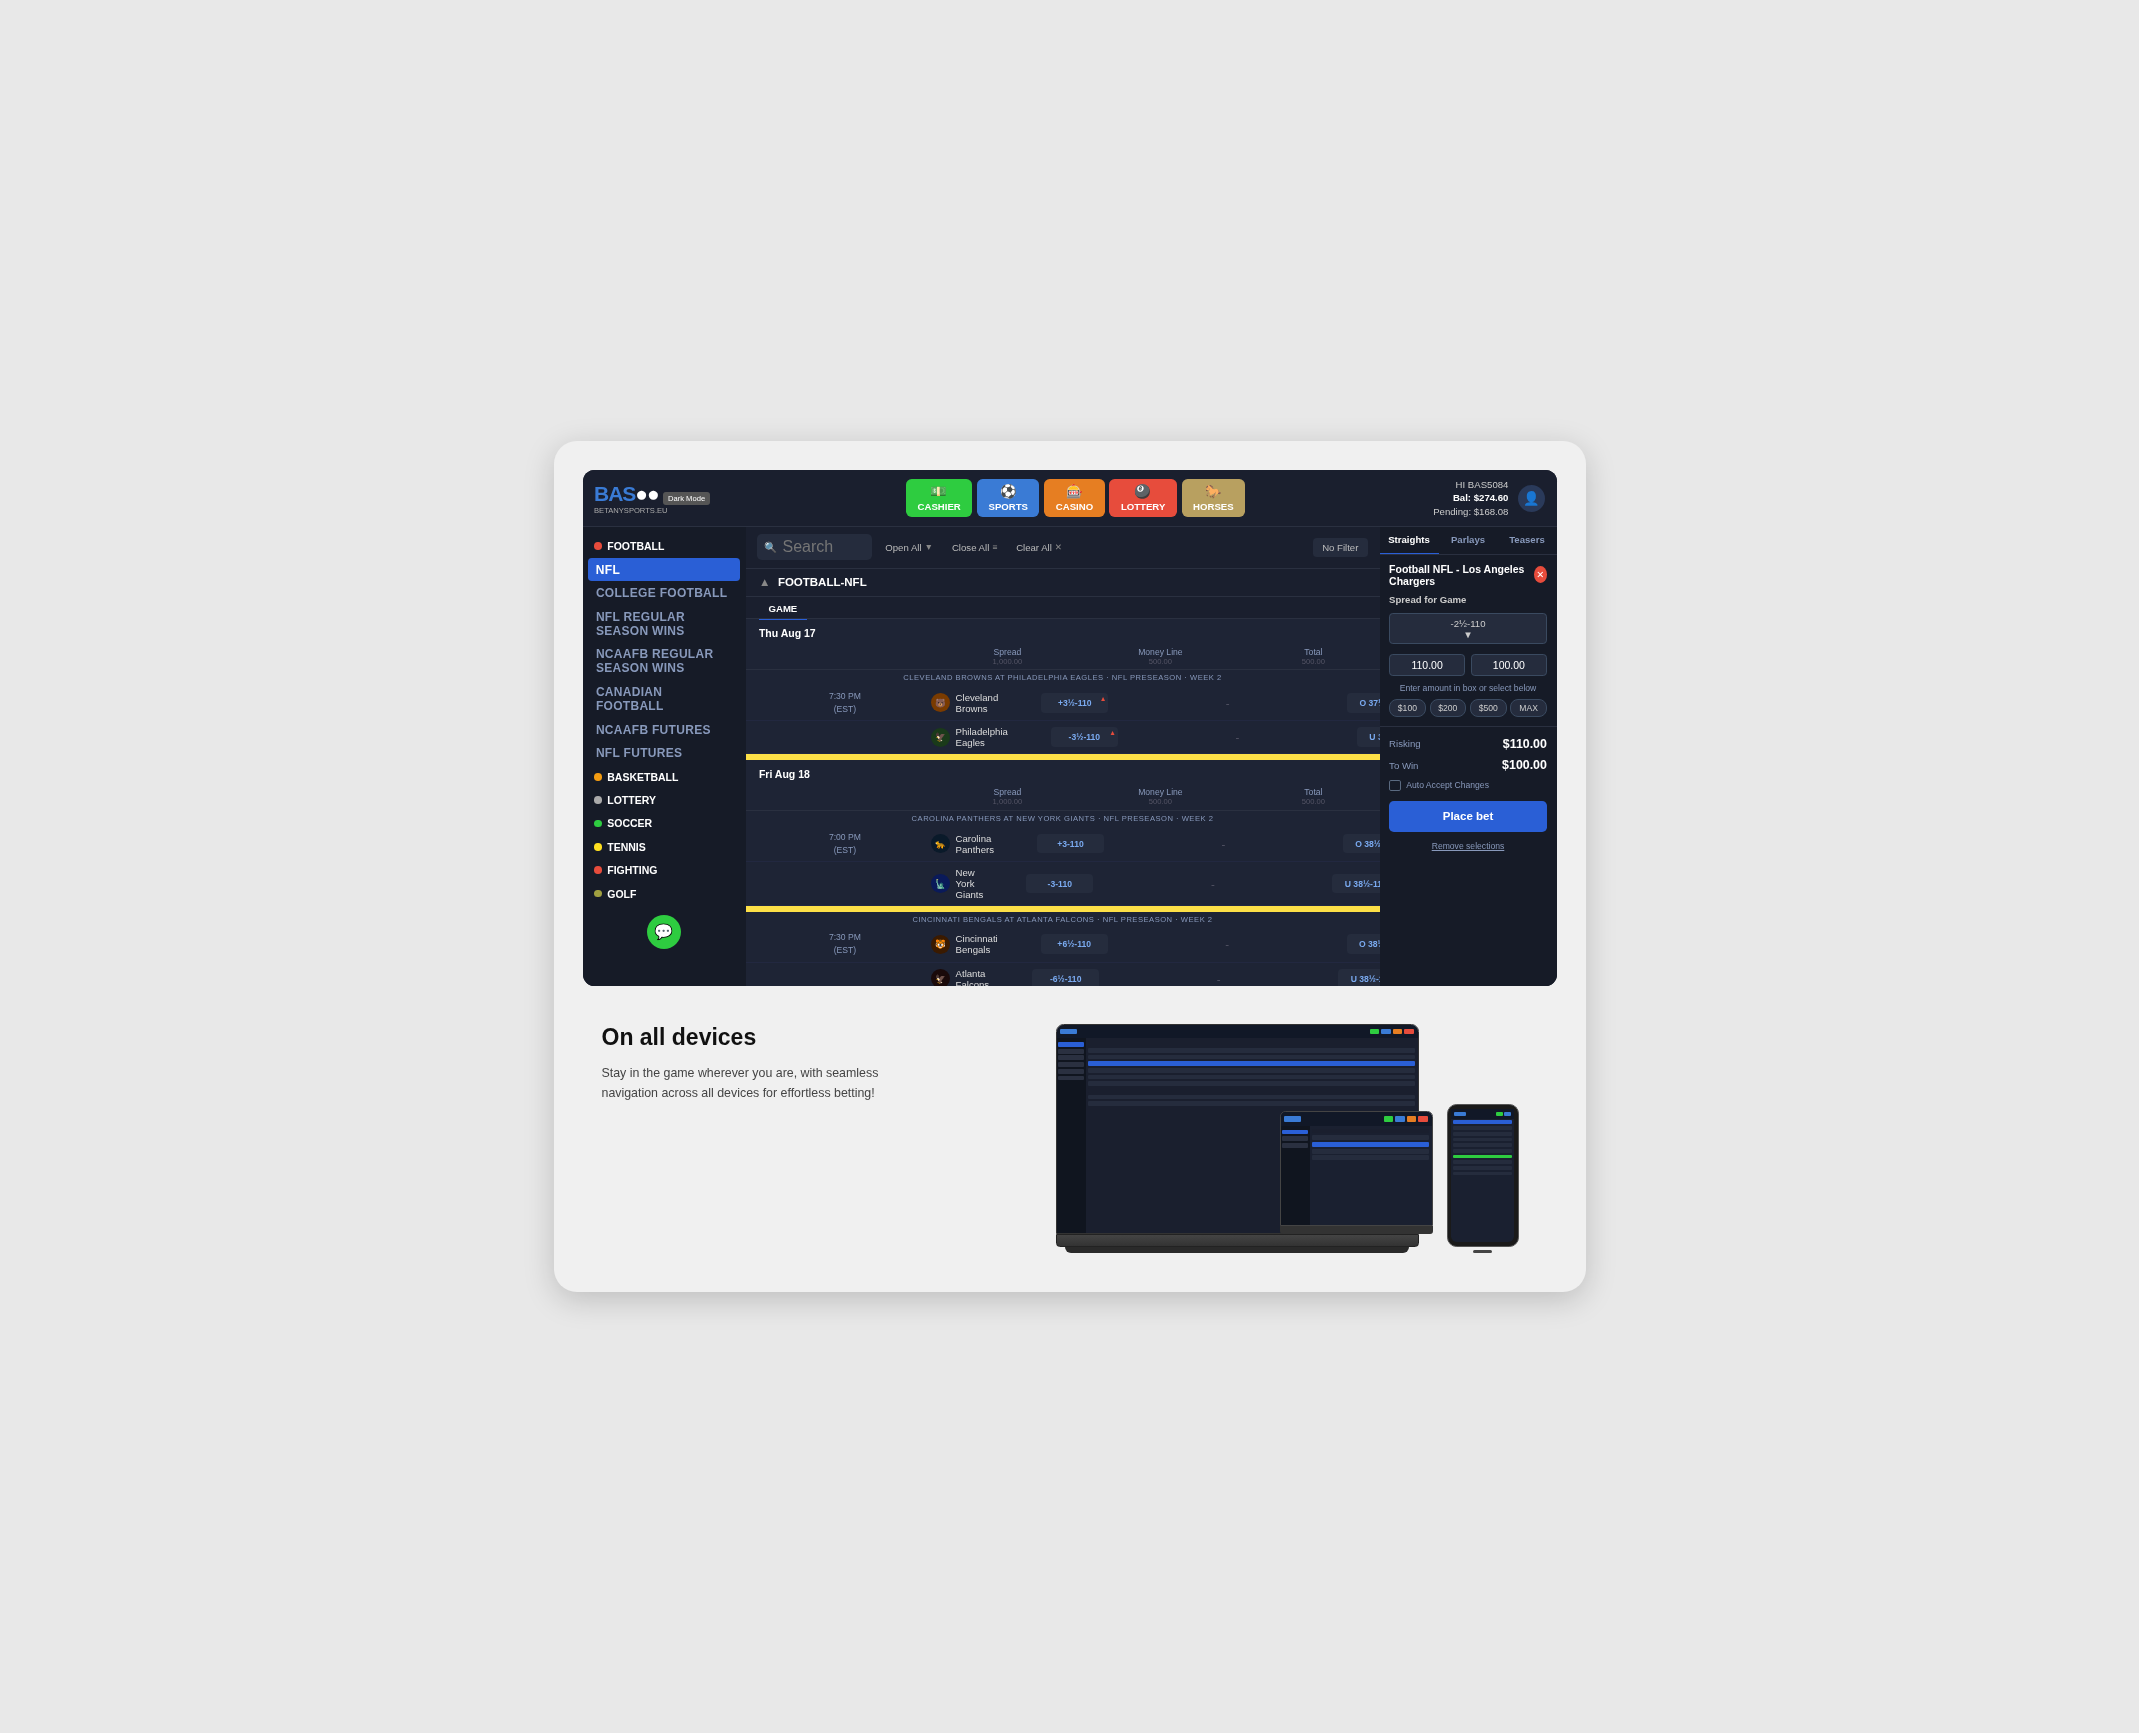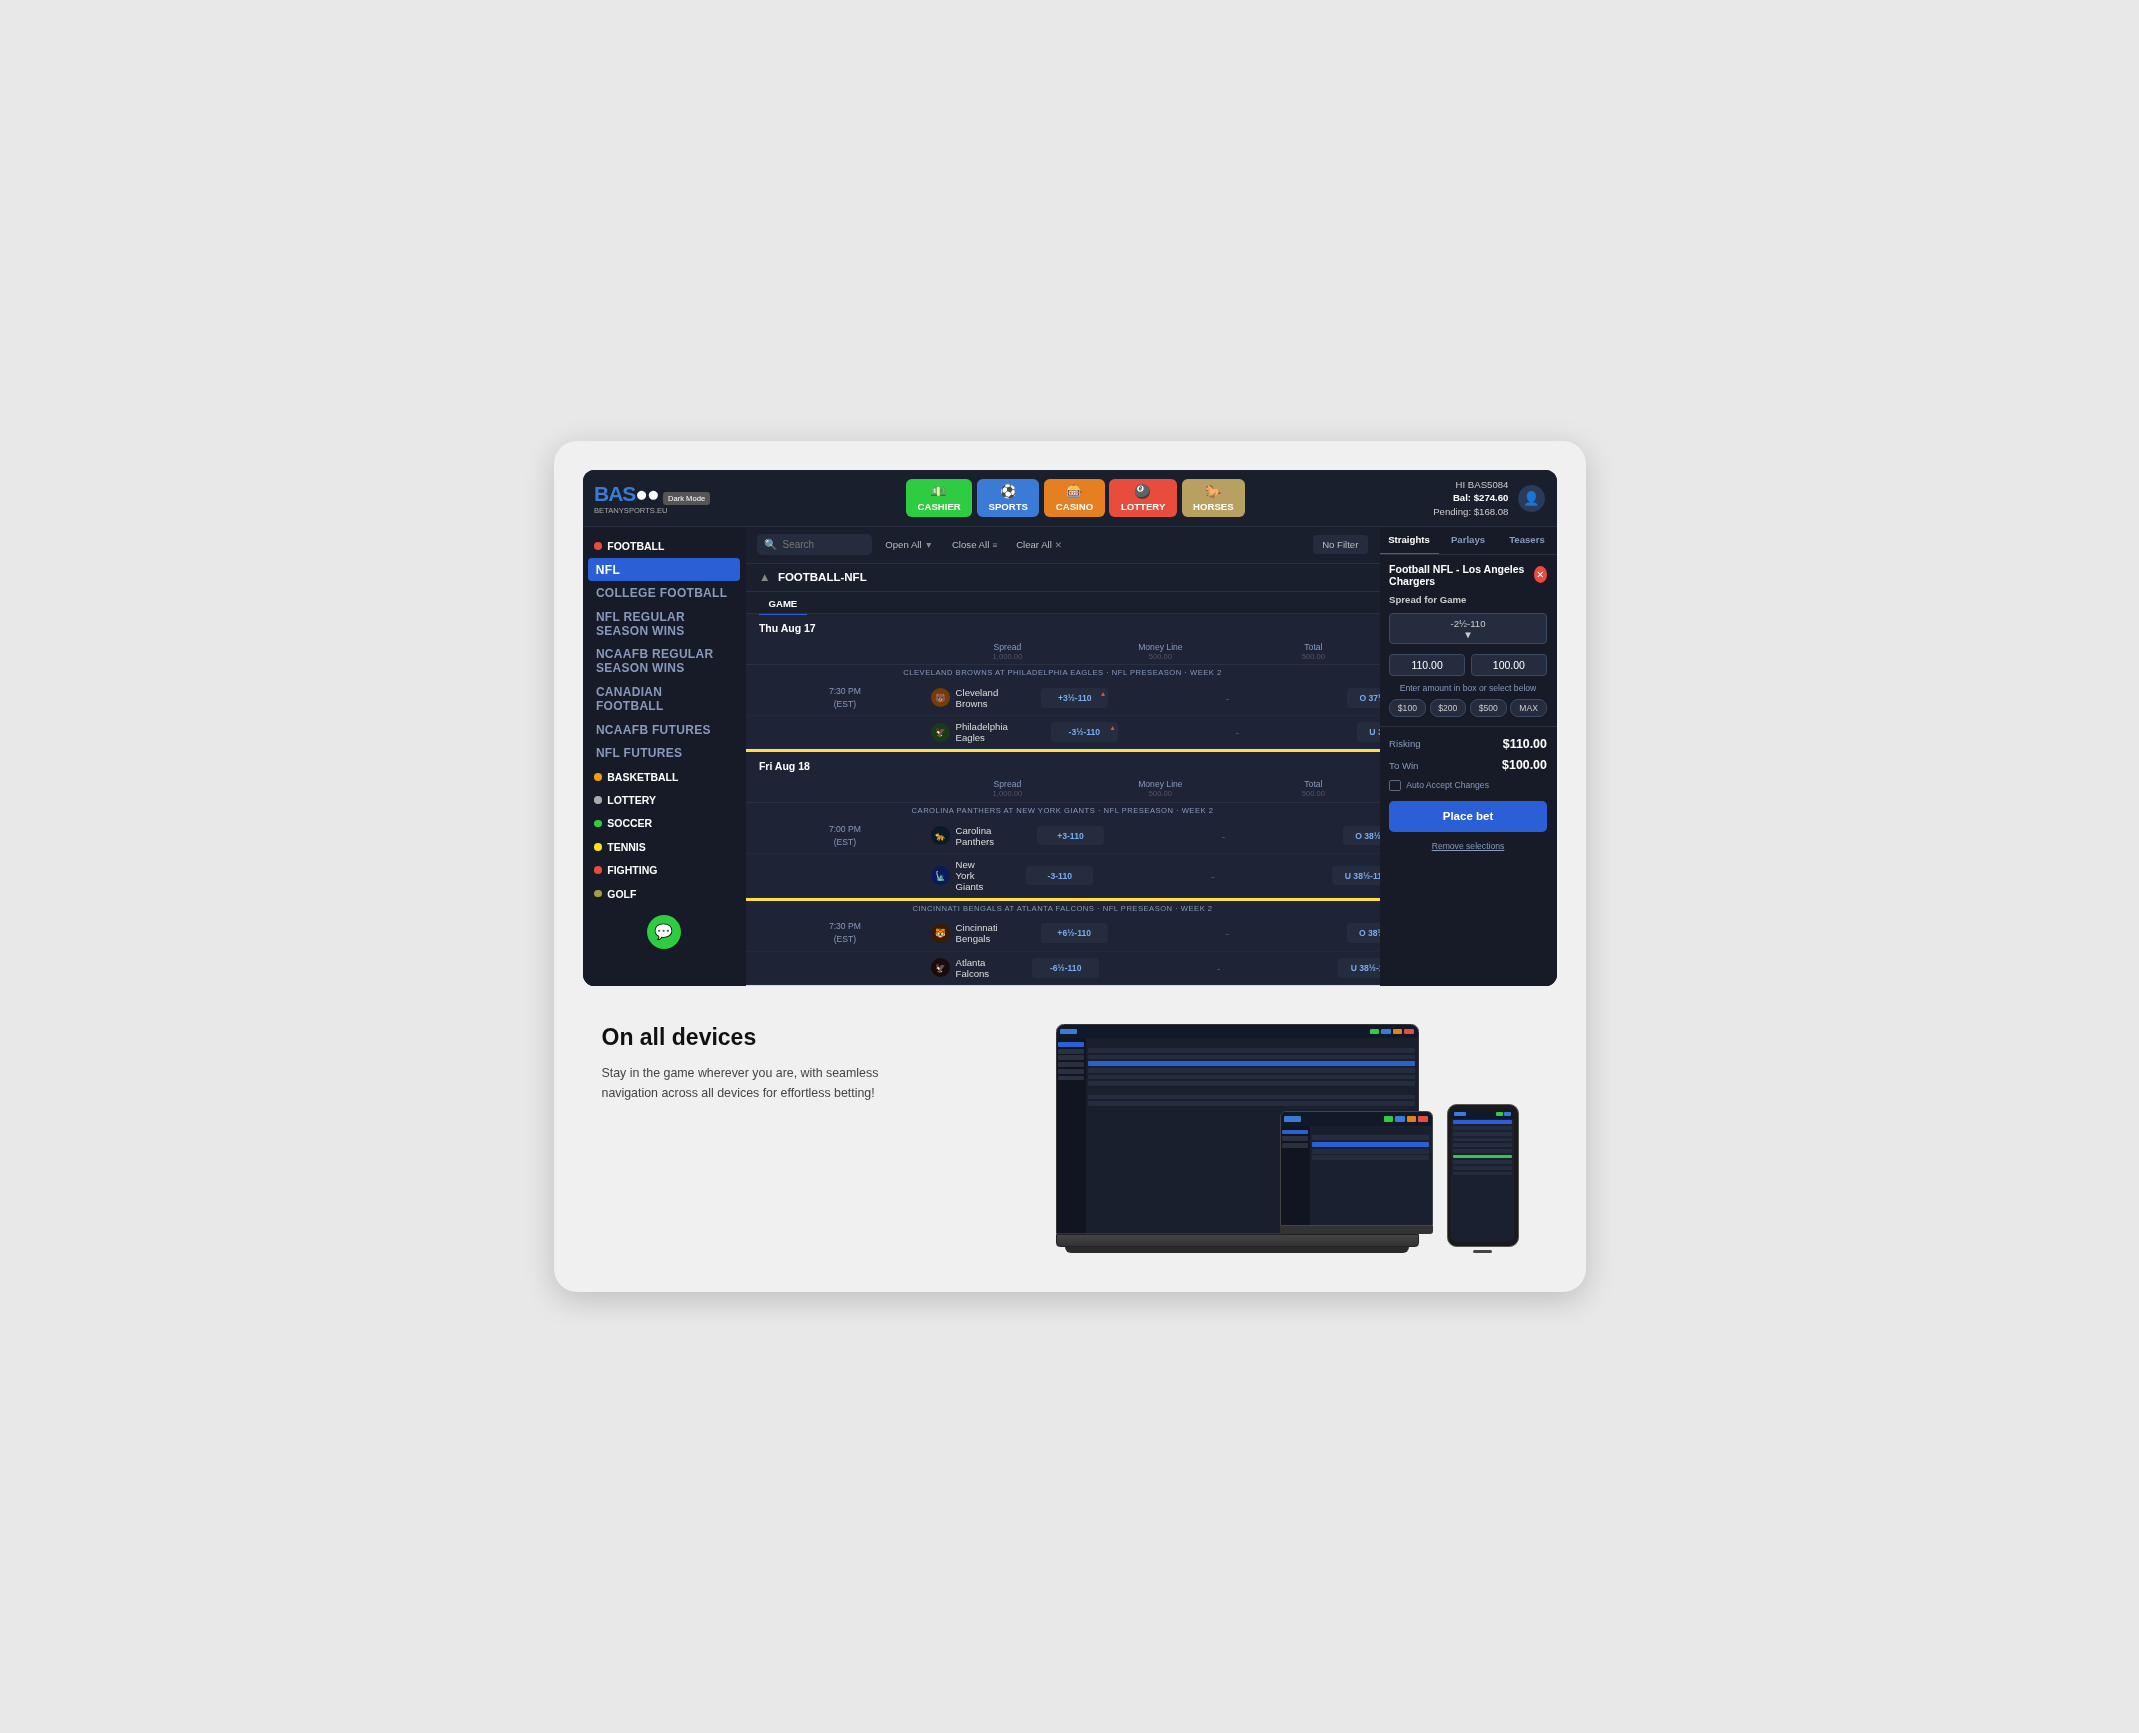--- a/index.html
+++ b/index.html
@@ -189,21 +189,21 @@
       border-radius: 4.8px;
       padding: 3.8px 7.6px;
       gap: 4.8px;
       min-width: 115px;
     }
     .search-box input {
       background: transparent;
       border: none;
       outline: none;
       color: #ccc;
-      font-size: 10px;
+      font-size: 16px;
       width: 76px;
     }
     .search-icon { color: #888; font-size: 10.5px; }
 
     .ctrl-btn {
       background: transparent;
       border: none;
       color: #bbb;
       font-size: 9.6px;
       cursor: pointer;
@@ -270,21 +270,21 @@
       grid-template-columns: 172px 1fr 153px 153px 153px;
       padding: 3.8px 13.4px;
       font-size: 8.6px;
       color: #8899bb;
       border-bottom: 1px solid #2a3040;
     }
     .col-header { text-align: center; }
     .col-sub { font-size: 7.6px; color: #556; }
 
     .game-match-block {
-      border-bottom: 3px solid #fde047;
+      border-bottom: 6px solid #fde047;
     }
 
     .game-match-subtitle {
       padding: 2.9px 13.4px;
       font-size: 7.6px;
       color: #8899bb;
       text-align: center;
       text-transform: uppercase;
       letter-spacing: 0.5px;
     }

